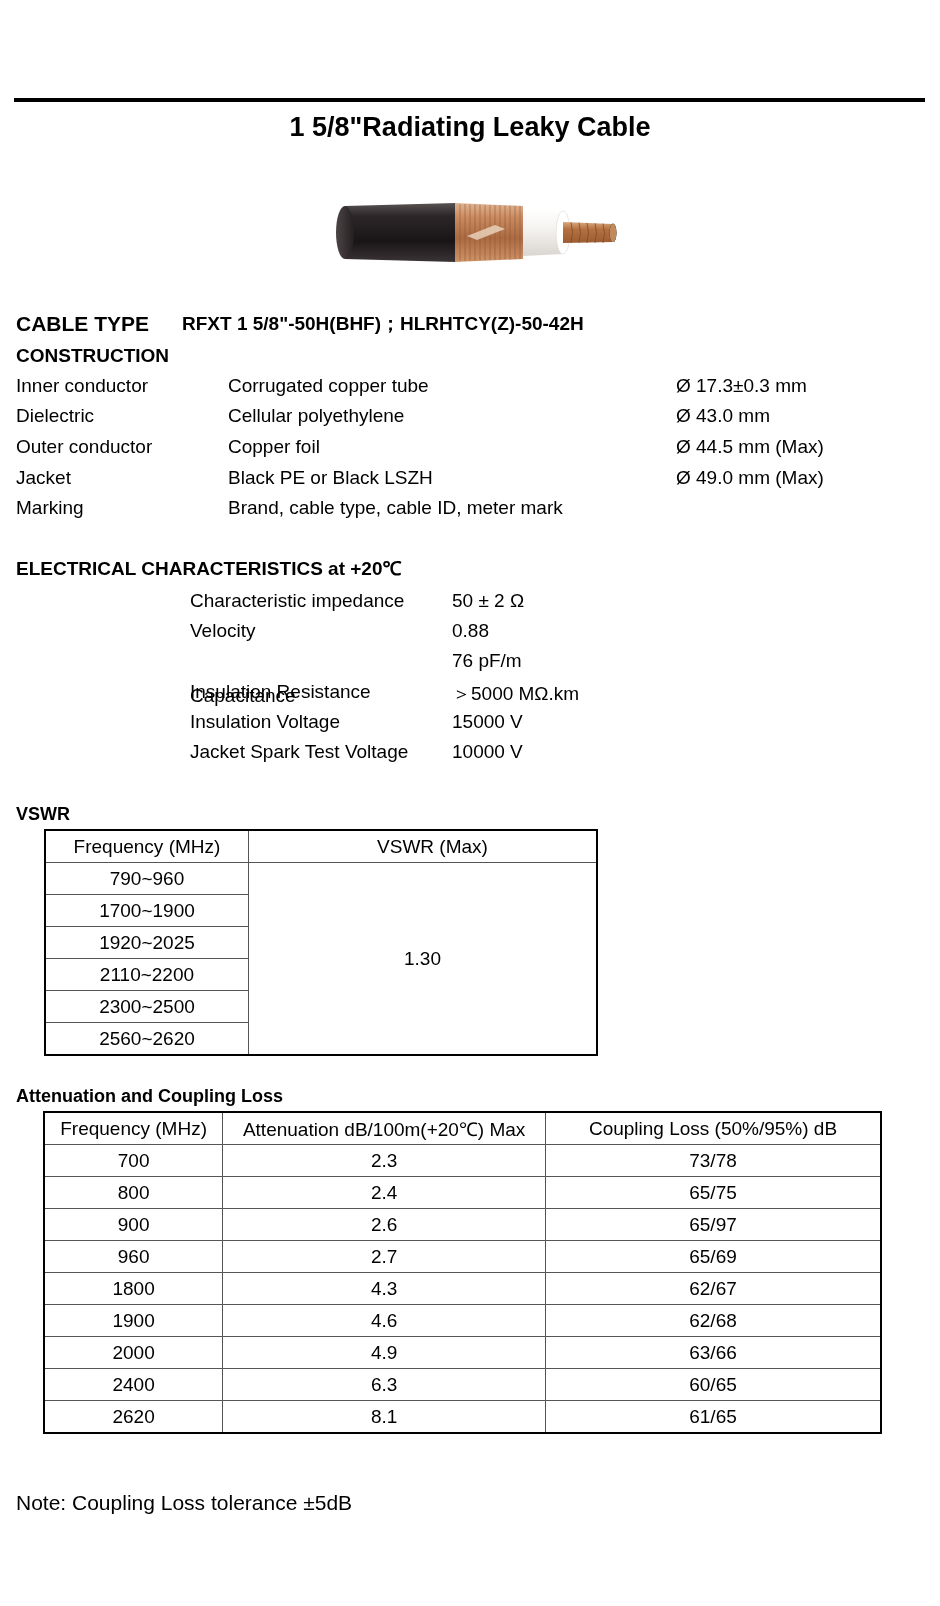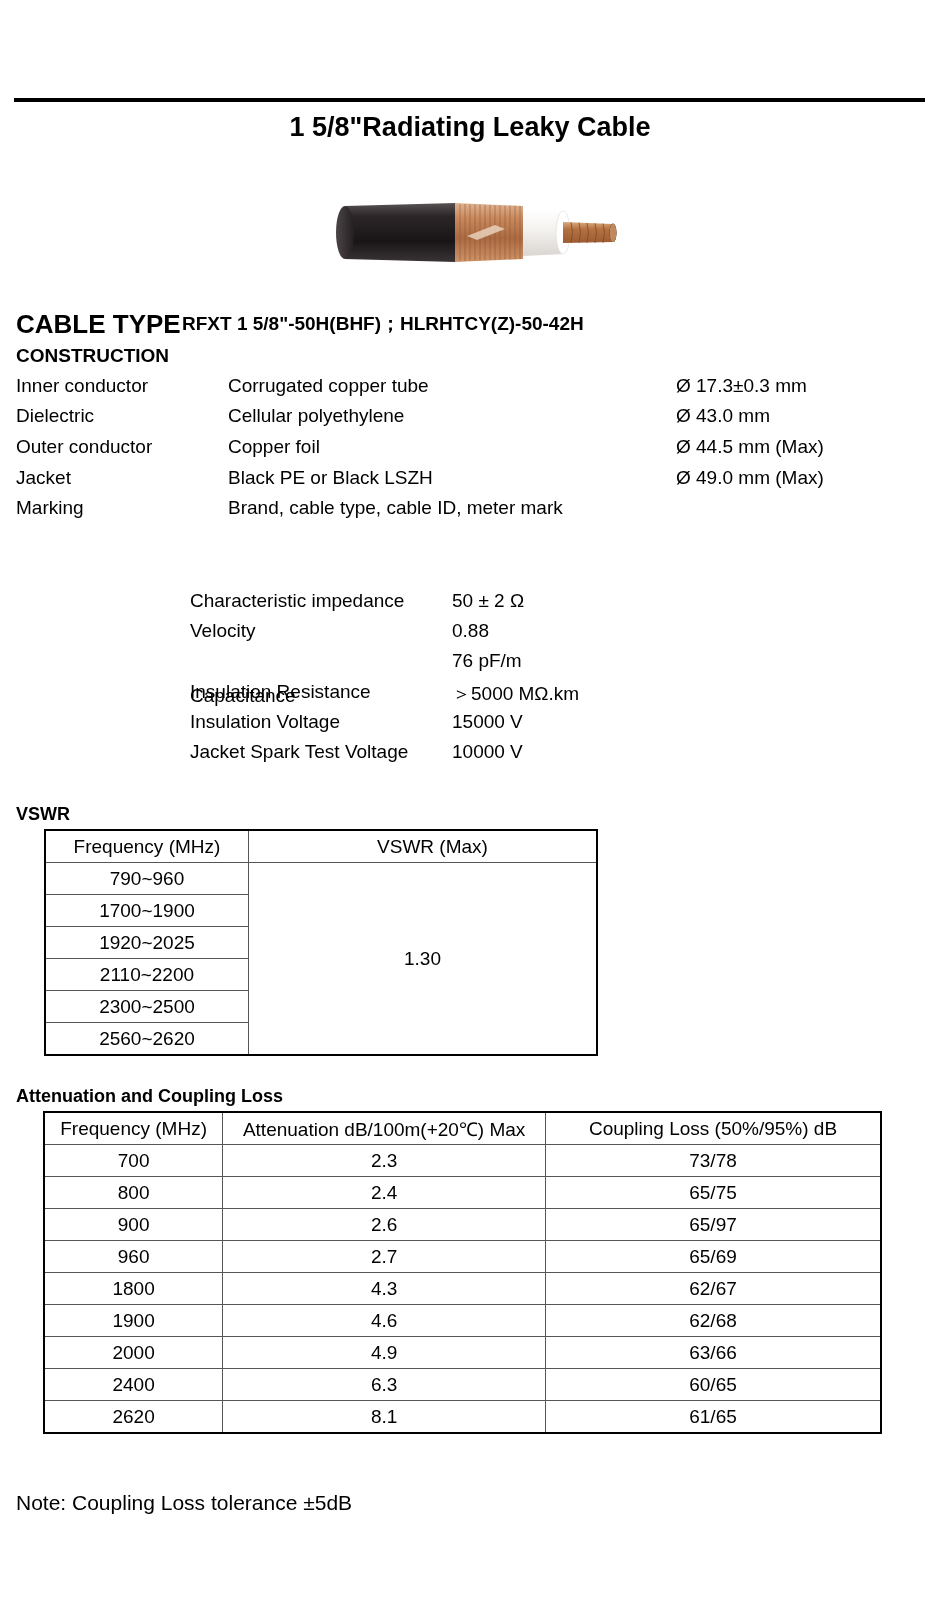--- a/index.html
+++ b/index.html
@@ -56,21 +56,21 @@
 
   
   .txt {
     position: absolute;
     font-size: 19px;
     line-height: 22px;
     white-space: nowrap;
   }
 
   
-  .cabletype-label { left: 16px; top: 313px; font-size: 26px; font-weight: bold; }
+  .cabletype-label { left: 16px; top: 313px; font-size: 21px; font-weight: bold; }
   .cabletype-value { left: 182px; top: 313px; font-size: 19px; font-weight: bold; }
   .construction-head { left: 16px; top: 345px; font-size: 19px; font-weight: bold; text-align: center; }
   .cons-name  { position: absolute; left: 16px;  font-size: 19px; }
   .cons-desc  { position: absolute; left: 228px; font-size: 19px; }
   .cons-dim   { position: absolute; left: 676px; font-size: 19px; }
 
   
   .elec-head { left: 16px; top: 558px; font-size: 19px; font-weight: bold; }
   .elec-name { position: absolute; left: 190px; font-size: 19px; }
   .elec-val  { position: absolute; left: 452px; font-size: 19px; }
@@ -225,20 +225,21 @@
   <div>
     <div class="cons-name" style="top:467px">Jacket</div>
     <div class="cons-desc" style="top:467px">Black PE or Black LSZH</div>
     <div class="cons-dim" style="top:467px">Ø 49.0 mm (Max)</div>
   </div>
   <div>
     <div class="cons-name" style="top:497px">Marking</div>
     <div class="cons-desc" style="top:497px">Brand, cable type, cable ID, meter mark</div>
   </div>
 
+  <div class="txt elec-head">ELECTRICAL CHARACTERISTICS at +20℃</div>
 
   <div>
     <div class="elec-name" style="top:590px">Characteristic impedance</div>
     <div class="elec-val" style="top:590px">50 ± 2 Ω</div>
   </div>
   <div>
     <div class="elec-name" style="top:620px">Velocity</div>
     <div class="elec-val" style="top:620px">0.88</div>
   </div>
   <div>

